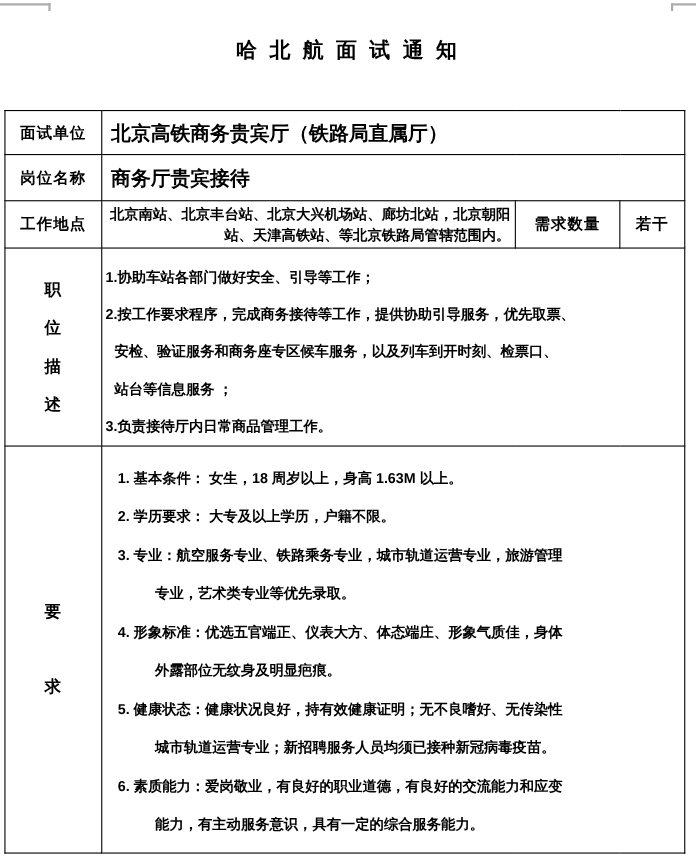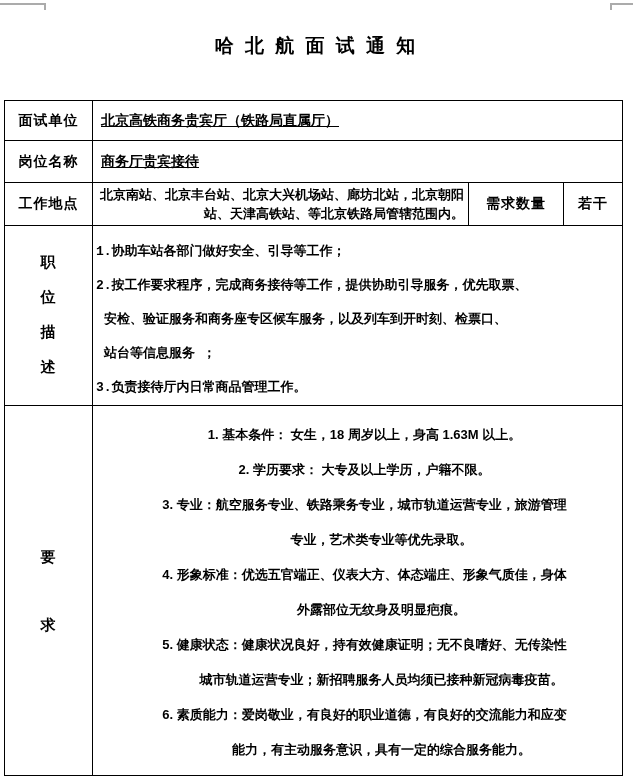--- a/index.html
+++ b/index.html
@@ -29,45 +29,45 @@
     border-collapse: collapse;
     table-layout: fixed;
   }
   table.notice td {
     border: 1.5px solid #000;
     font-weight: bold;
     vertical-align: middle;
     overflow: hidden;
   }
   td.label { text-align: center; font-size: 14px; letter-spacing: 1px; }
-  td.value { font-size: 14px; padding-left: 8px; text-decoration: underline; }
+  td.value { font-size: 18px; padding-left: 8px; }
   td.loc   { font-size: 13px; line-height: 19px; padding: 2px 4px 2px 7px; letter-spacing: 0; text-align: right; }
   tr.r1 { height: 40px; }
   tr.r2 { height: 42px; }
   tr.r3 { height: 40px; }
-  tr.r4 { height: 179px; font-family: Liberation Mono, monospace; }
+  tr.r4 { height: 179px; }
   tr.r5 { height: 370px; }
 
   .vtext {
     width: 16px; margin: 0 auto;
     word-break: break-all;
     font-size: 15px; font-weight: bold;
     text-align: center;
   }
   .vtext.desc { line-height: 35px; }
   .vtext.req  { line-height: 68px; }
 
   td.content { vertical-align: top; }
   td.content .line {
     white-space: pre; font-size: 13px; font-weight: bold;
   }
   tr.r4 td.content { padding-top: 9px; }
   tr.r4 .line { line-height: 34px; padding-left: 3px; }
   tr.r4 .line.cont { padding-left: 11px; }
-  tr.r5 td.content { padding-top: 2px; text-align: center; }
+  tr.r5 td.content { padding-top: 2px; }
   tr.r5 .line { line-height: 35px; padding-left: 14px; }
   tr.r5 .line.cont { padding-left: 48px; }
 </style>
 </head>
 <body>
 
 <div class="crop-mark left"></div>
 <div class="crop-mark right"></div>
 
 <div class="title">哈 北 航 面 试 通 知</div>

